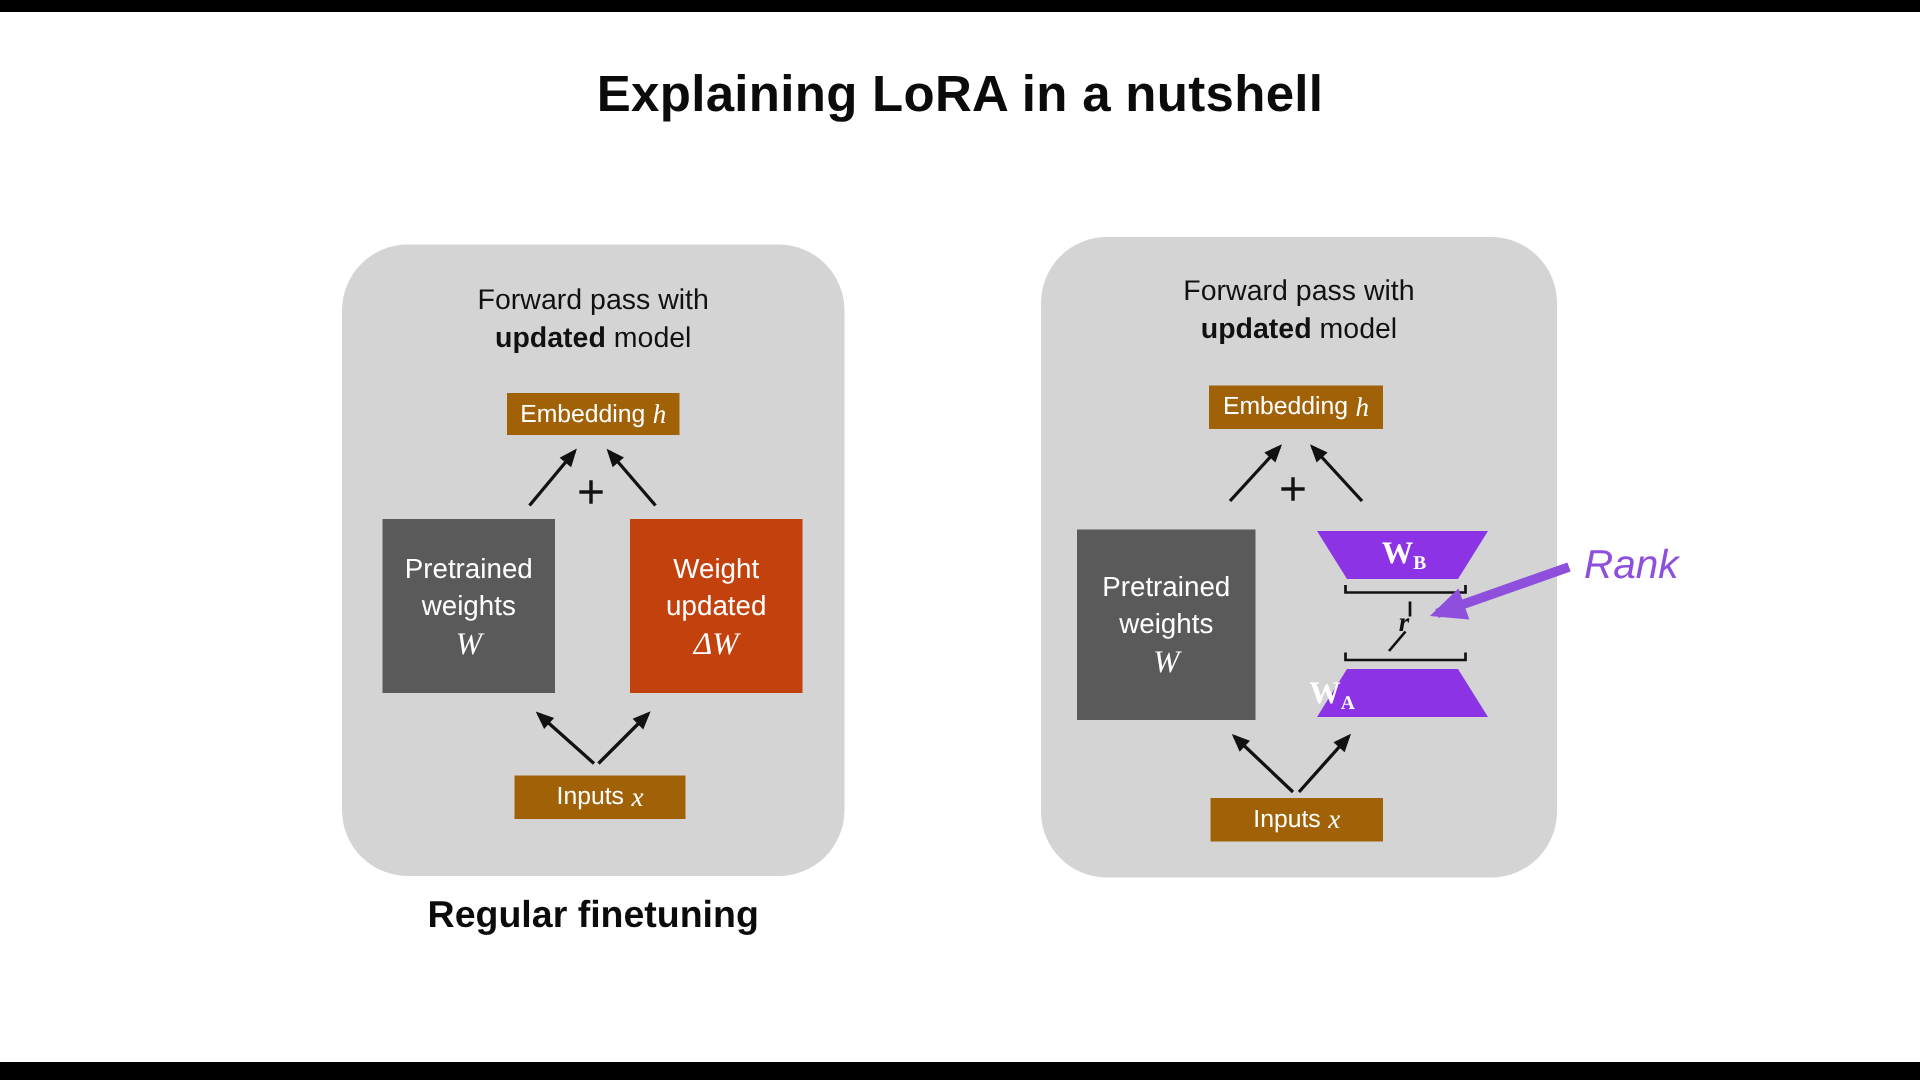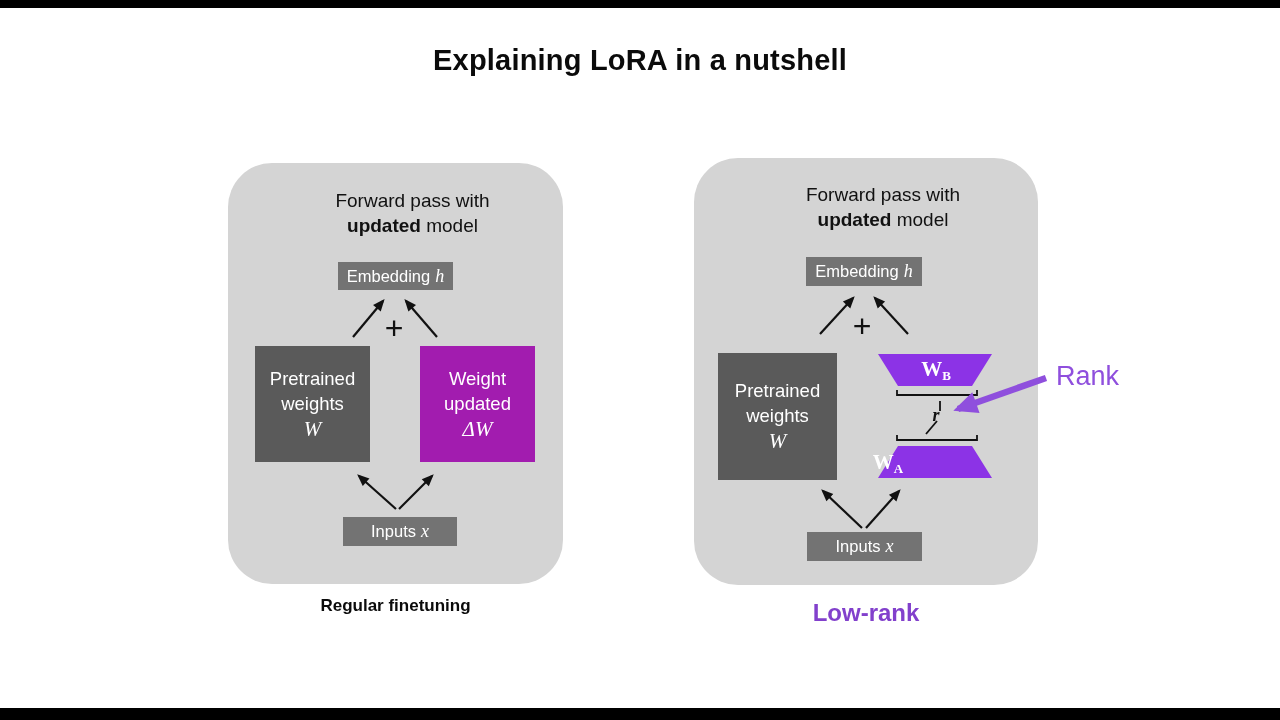--- a/index.html
+++ b/index.html
@@ -6,36 +6,36 @@
   #stage{
     position:relative;width:1280px;height:720px;background:#ffffff;
     overflow:hidden;font-family:"Liberation Sans",sans-serif;color:#111;
   }
   .letterbox{position:absolute;left:0;width:1280px;background:#000;}
   #bar-top{top:0;height:8px;}
   #bar-bottom{top:708px;height:12px;}
 
   .page-title{
     position:absolute;top:44px;left:0;width:1280px;text-align:center;
-    font-size:29px;font-weight:bold;color:#0b0b0b;letter-spacing:.2px;
+    font-size:34px;font-weight:bold;color:#0b0b0b;letter-spacing:.2px;
   }
 
   .panel{position:absolute;background:#d4d4d4;border-radius:44px;}
   #panel-left{left:228px;top:163px;width:335px;height:421px;}
   #panel-right{left:694px;top:158px;width:344px;height:427px;}
 
   .panel-header{
-    position:absolute;text-align:center;font-size:19px;line-height:25px;color:#111;margin-left:17px;
+    position:absolute;text-align:center;font-size:19px;line-height:25px;color:#111;
   }
   #header-left{left:228px;top:188px;width:335px;}
   #header-right{left:694px;top:182px;width:344px;}
   .panel-header .emph{font-weight:bold;text-underline-offset:3px;}
 
   .black-box{
-    position:absolute;background:#737373;color:#fff;
+    position:absolute;background:#a16207;color:#fff;
     display:flex;align-items:center;justify-content:center;
     font-size:16.5px;
   }
   .math{
     font-family:"Liberation Serif",serif;font-style:italic;
   }
   .black-box .math{font-size:18px;margin-left:5px;}
   #embed-left{left:338px;top:262px;width:115px;height:28px;}
   #embed-right{left:806px;top:257px;width:116px;height:29px;}
   #inputs-left{left:343px;top:517px;width:114px;height:29px;}
@@ -45,40 +45,40 @@
     position:absolute;font-size:32px;font-weight:400;color:#111;
     transform:translate(-50%,-50%);
   }
 
   .big-box{
     position:absolute;display:flex;flex-direction:column;align-items:center;justify-content:center;
     color:#fff;font-size:18.5px;line-height:25px;text-align:center;
   }
   .big-box .math{font-size:21px;line-height:27px;}
   #pretrained-left{left:255px;top:346px;width:115px;height:116px;background:#5a5a5a;}
-  #update-left{left:420px;top:346px;width:115px;height:116px;background:#a21caf;}
+  #update-left{left:420px;top:346px;width:115px;height:116px;background:#c2410c;}
   #pretrained-right{left:718px;top:353px;width:119px;height:127px;background:#5a5a5a;}
 
   .trap-label{
     position:absolute;transform:translate(-50%,-50%);color:#fff;
     font-family:"Liberation Serif",serif;font-size:21px;font-weight:bold;
   }
   .trap-label .sub{font-size:13px;vertical-align:-4px;}
   #r-label{
     position:absolute;transform:translate(-50%,-50%);
     font-family:"Liberation Serif",serif;font-style:italic;font-weight:bold;
     font-size:18px;color:#111;
   }
 
   #rank-label{
-    position:absolute;left:1056px;top:361px;font-size:27px;color:#8f4fdd;font-weight:500;
+    position:absolute;left:1056px;top:361px;font-size:27px;color:#8f4fdd;font-weight:500;font-style:italic;
   }
 
   .caption{position:absolute;text-align:center;font-weight:bold;}
-  #caption-left{left:228px;top:596px;width:335px;font-size:17px;color:#0b0b0b;}
+  #caption-left{left:228px;top:596px;width:335px;font-size:25px;color:#0b0b0b;}
   #caption-right{left:694px;top:597px;width:344px;font-size:24px;line-height:32px;color:#8240cc;}
 
   svg.overlay{position:absolute;left:0;top:0;}
 </style>
 </head>
 <body>
 
 <div id="stage">
 
   <div id="bar-top" class="letterbox"></div>
@@ -182,16 +182,15 @@
   <div class="trap-label" style="left:888px;top:463px;"><span>W</span><span class="sub">A</span></div>
 
   <div id="rank-label">Rank</div>
 
   <div id="inputs-right" class="black-box">
     <span>Inputs</span>
     <span class="math">x</span>
   </div>
 
   <div id="caption-right" class="caption">
-    <div>Low-rank</div>
   </div>
 
 </div>
 
 </body></html>

